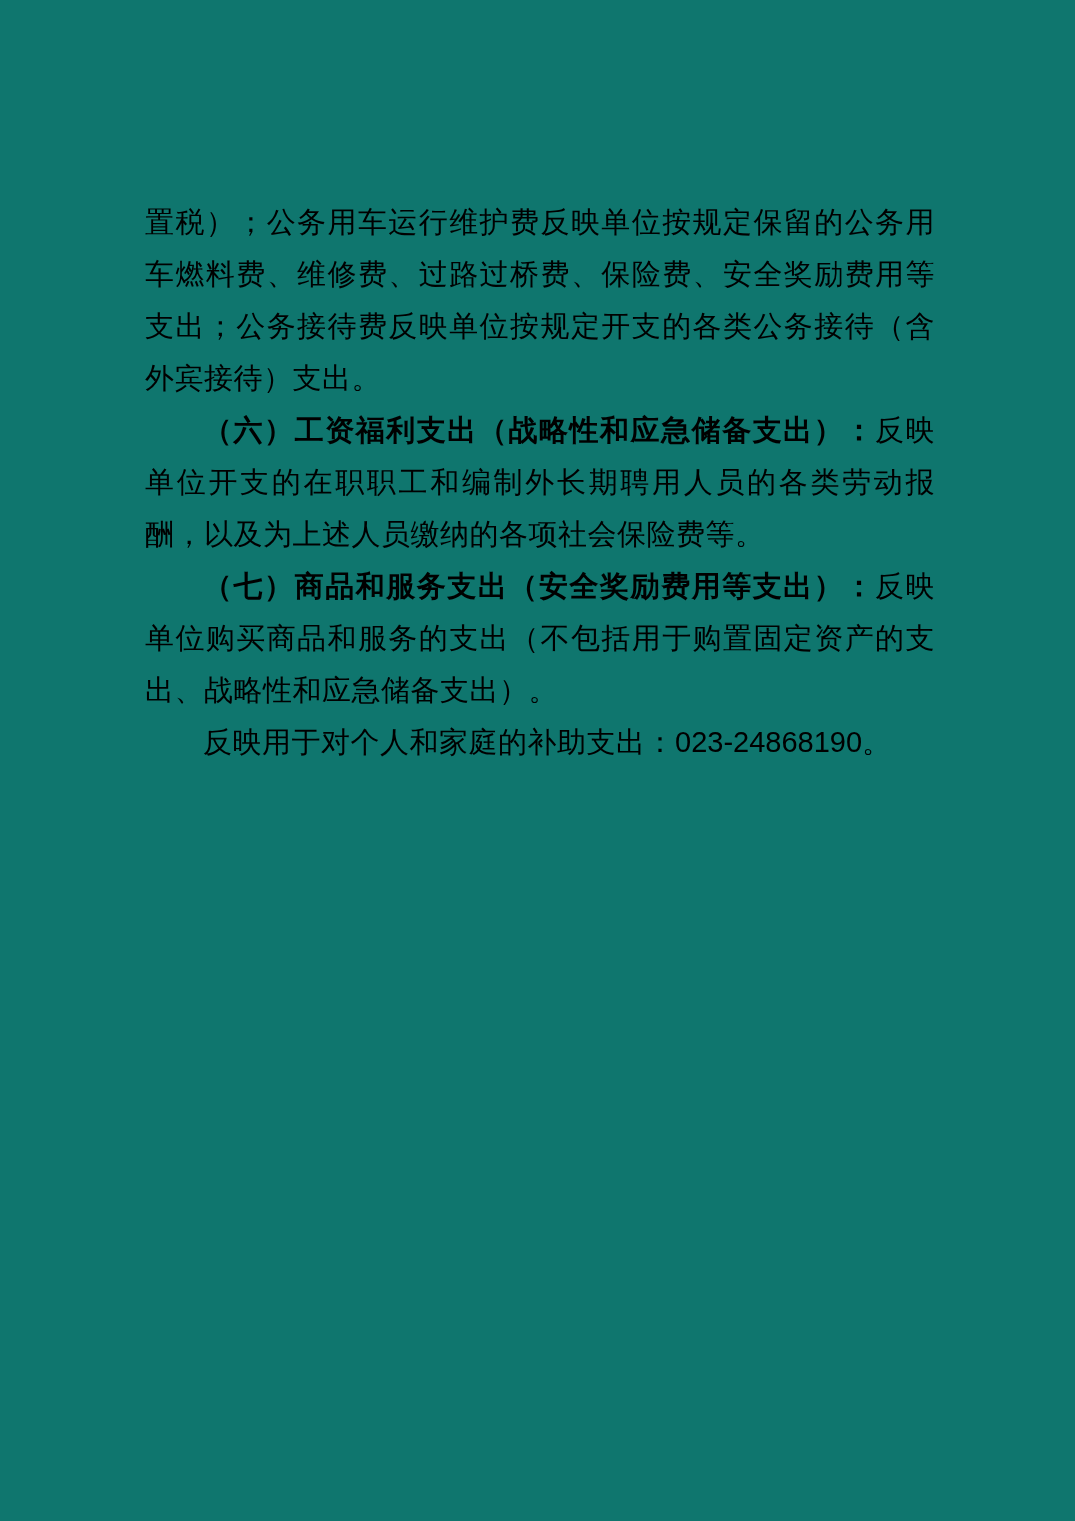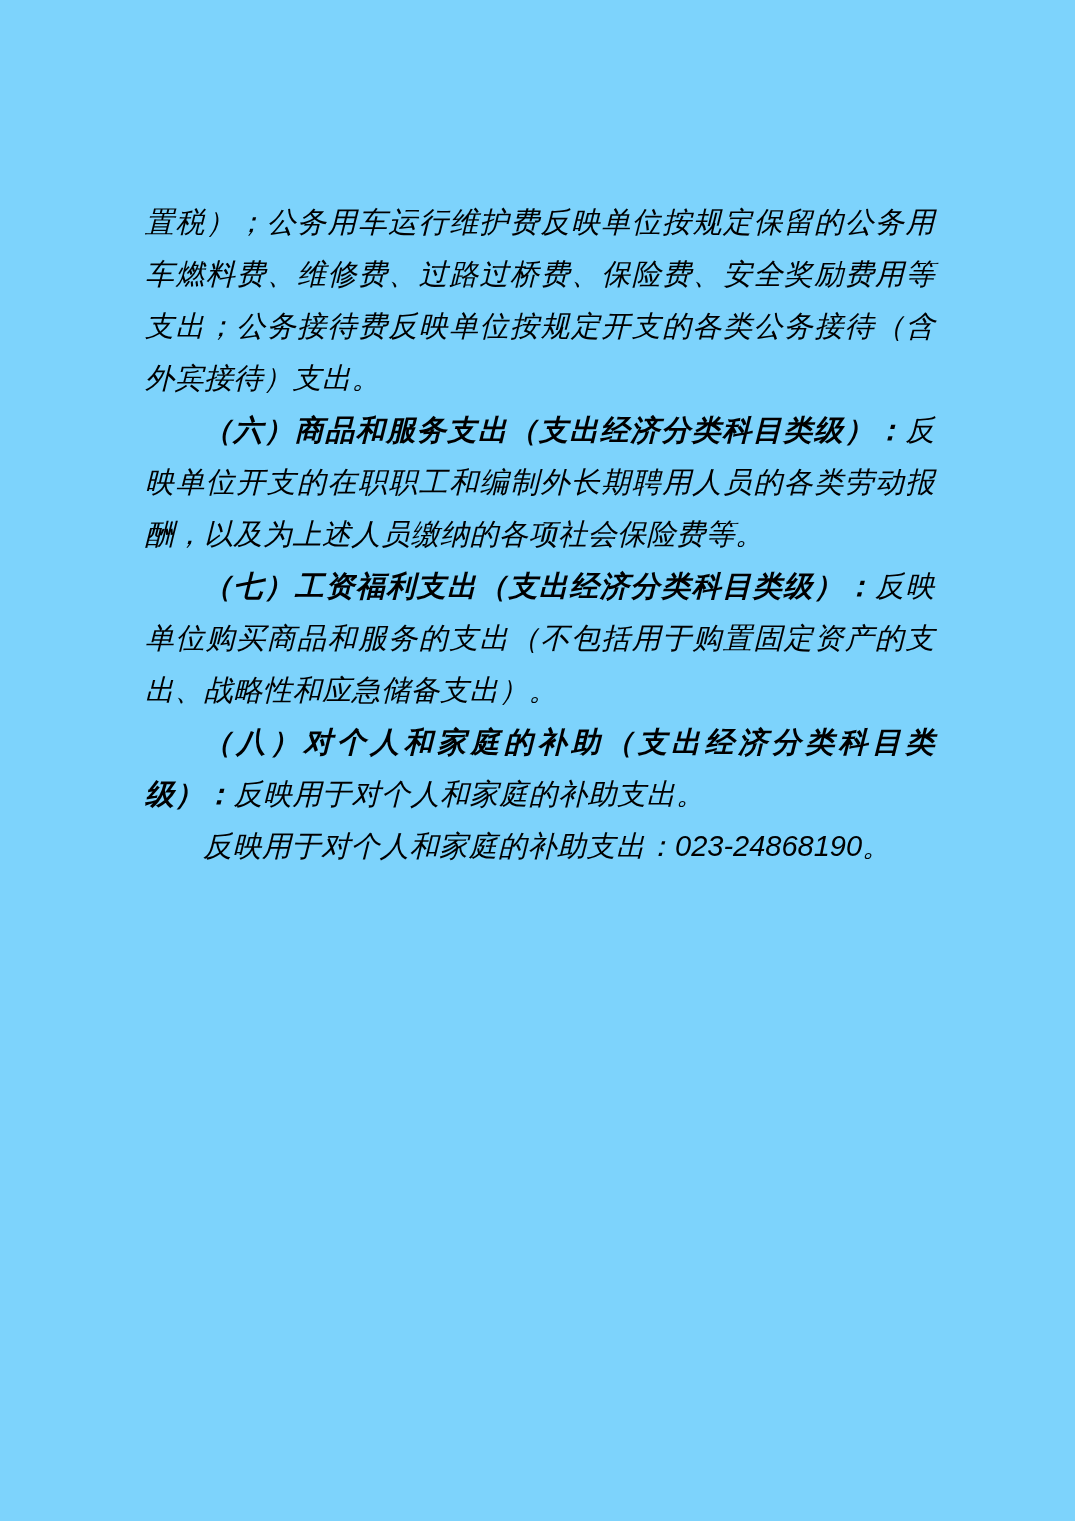--- a/index.html
+++ b/index.html
@@ -4,23 +4,22 @@
 <style>
   html, body {
     margin: 0;
     padding: 0;
     background: #ffffff;
   }
   .page {
     position: relative;
     width: 1075px;
     height: 1521px;
-    background: #7dd3fc;
+    background: #0f766e;
     overflow: hidden;
-    font-style: italic;
   }
   .content {
     position: absolute;
     left: 145px;
     top: 196px;
     width: 790px;
     color: #000000;
   }
   .para {
     margin: 0;
@@ -54,23 +53,22 @@
   }
 </style>
 </head>
 <body>
 
 <div class="page">
   <div class="content">
 
     <p class="para no-indent"><span>置税）；公务用车运行维护费反映单位按规定保留的公务用车燃料费、维修费、过路过桥费、保险费、安全奖励费用等支出；公务接待费反映单位按规定开支的各类公务接待（含外宾接待）支出。</span></p>
 
-    <p class="para"><b class="lead">（六）商品和服务支出（支出经济分类科目类级）：</b><span>反映单位开支的在职职工和编制外长期聘用人员的各类劳动报酬，以及为上述人员缴纳的各项社会保险费等。</span></p>
+    <p class="para"><b class="lead">（六）工资福利支出（战略性和应急储备支出）：</b><span>反映单位开支的在职职工和编制外长期聘用人员的各类劳动报酬，以及为上述人员缴纳的各项社会保险费等。</span></p>
 
-    <p class="para"><b class="lead">（七）工资福利支出（支出经济分类科目类级）：</b><span>反映单位购买商品和服务的支出（不包括用于购置固定资产的支出、战略性和应急储备支出）。</span></p>
+    <p class="para"><b class="lead">（七）商品和服务支出（安全奖励费用等支出）：</b><span>反映单位购买商品和服务的支出（不包括用于购置固定资产的支出、战略性和应急储备支出）。</span></p>
 
-    <p class="para"><b class="lead">（八）对个人和家庭的补助（支出经济分类科目类级）：</b><span>反映用于对个人和家庭的补助支出。</span></p>
 
 
     <p class="para"><span>反映用于对个人和家庭的补助支出：</span><span class="phone">023-24868190</span><span>。</span></p>
 
   </div>
 </div>
 
 </body></html>

